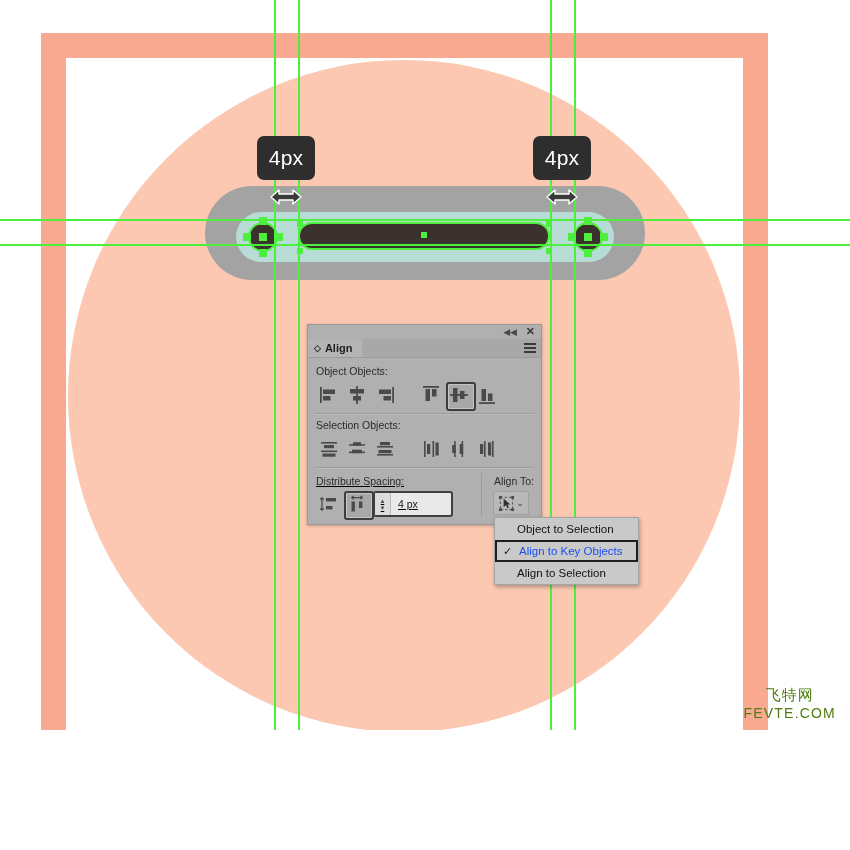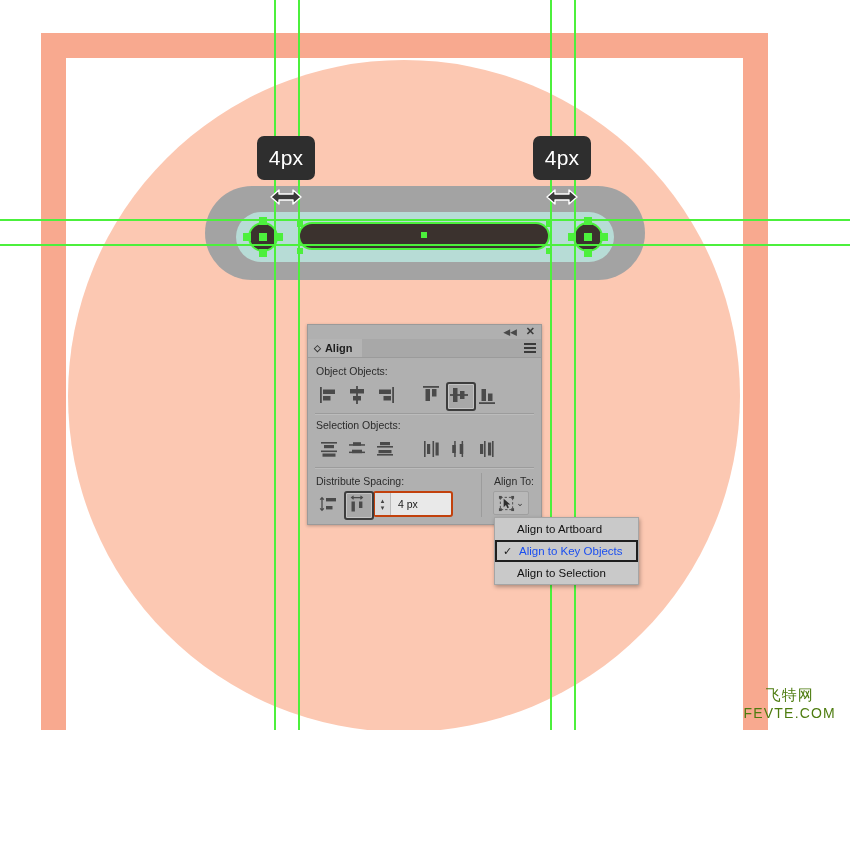--- a/index.html
+++ b/index.html
@@ -265,21 +265,21 @@
   }
   .spacing-row {
     display: flex;
     align-items: center;
   }
   .spacing-left { display: flex; align-items: center; }
   .stepper-field {
     display: flex;
     align-items: center;
     background: #e9e9e9;
-    border: 2px solid #c2410c;
+    border: 2px solid #404040;
     border-radius: 3px;
     height: 22px;
     width: 76px;
     margin-left: 2px;
   }
   .stepper-arrows {
     width: 15px;
     display: flex;
     flex-direction: column;
     align-items: center;
@@ -307,21 +307,21 @@
     height: 22px;
     background: #b8b8b8;
     border: 1px solid #a0a0a0;
     border-radius: 2px;
     display: flex;
     align-items: center;
     justify-content: center;
     gap: 1px;
   }
   .bottom-split { display: flex; }
-  .bottom-left { flex: 1; }
+  .bottom-left { flex: 1; text-decoration: underline; }
 
   
   #align-to-menu {
     position: absolute;
     left: 494px;
     top: 517px;
     width: 143px;
     background: #c9c9c9;
     border: 1px solid #a5a5a5;
     font-family: "Liberation Sans", sans-serif;
@@ -603,21 +603,21 @@
             <span style="font-size:9px;color:#3a3a3a;line-height:9px;">⌄</span>
           </div>
         </div>
       </div>
 
     </div>
   </div>
 
   <div id="align-to-menu">
     <div class="menu-item">
-      <span>Align to Artboard</span>
+      <span>Object to Selection</span>
     </div>
     <div class="menu-item checked">
       <span class="menu-check">✓</span>
       <span>Align to Key Objects</span>
     </div>
     <div class="menu-item">
       <span>Align to Selection</span>
     </div>
   </div>
 

